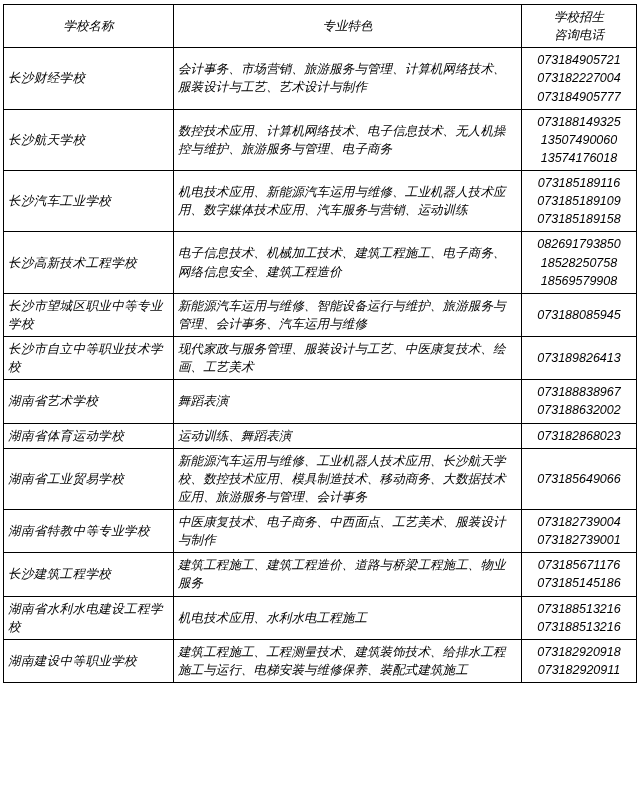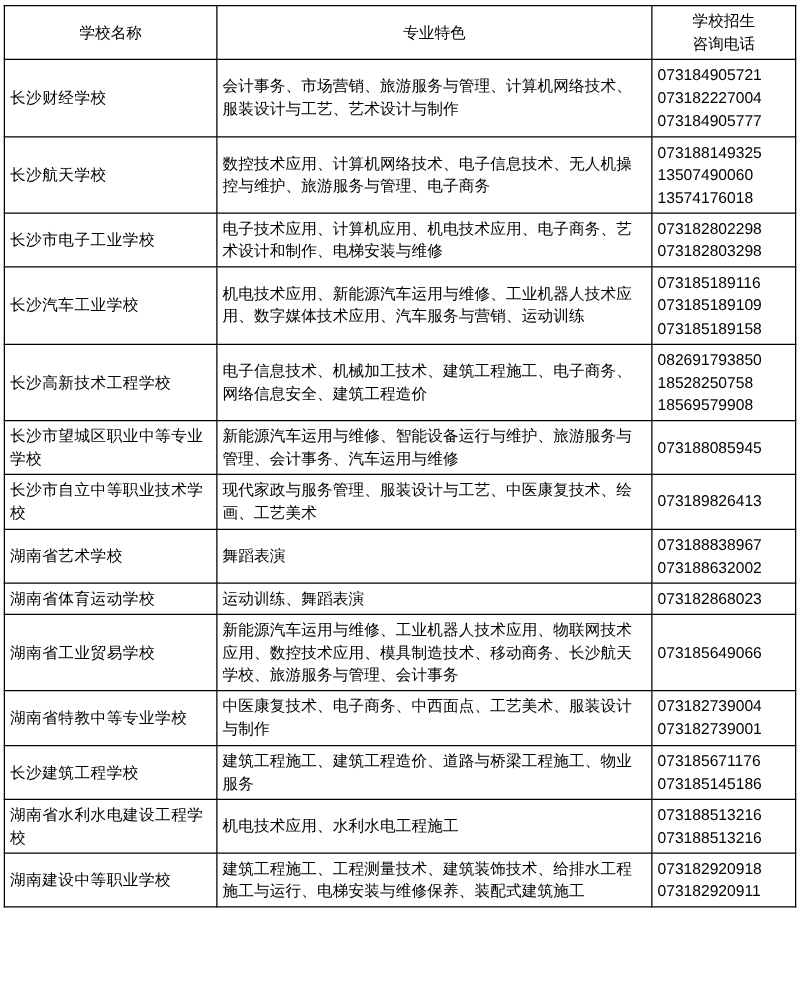--- a/index.html
+++ b/index.html
@@ -10,20 +10,21 @@
   body {
     width: 639px;
     height: 802px;
     font-family: "Liberation Sans", "DejaVu Sans", sans-serif;
     color: #000000;
   }
   .sheet {
     width: 602px;
     box-sizing: border-box;
     padding: 4px 3px 0 3px;
+    font-style: italic;
   }
   table.school-table {
     border-collapse: collapse;
     width: 633px;
     table-layout: fixed;
   }
   table.school-table td,
   table.school-table th {
     border: 1px solid #000000;
     vertical-align: middle;
@@ -44,20 +45,21 @@
   }
   td.name {
     text-align: left;
     letter-spacing: 0.4px;
   }
   td.major {
     text-align: left;
     letter-spacing: 0.1px;
   }
   td.phone {
+    text-align: center;
     font-size: 12px;
     line-height: 1.5;
   }
   .phone-line { display: block; white-space: nowrap; }
 </style>
 </head>
 <body>
 
 <div class="sheet">
   <table class="school-table">
@@ -86,28 +88,20 @@
             <span class="phone-line">073184905777</span>
           </td>
         </tr>
         <tr>
           <td class="name">长沙航天学校</td>
           <td class="major">数控技术应用、计算机网络技术、电子信息技术、无人机操控与维护、旅游服务与管理、电子商务</td>
           <td class="phone">
             <span class="phone-line">073188149325</span>
             <span class="phone-line">13507490060</span>
             <span class="phone-line">13574176018</span>
-          </td>
-        </tr>
-        <tr>
-          <td class="name">长沙市电子工业学校</td>
-          <td class="major">电子技术应用、计算机应用、机电技术应用、电子商务、艺术设计和制作、电梯安装与维修</td>
-          <td class="phone">
-            <span class="phone-line">073182802298</span>
-            <span class="phone-line">073182803298</span>
           </td>
         </tr>
         <tr>
           <td class="name">长沙汽车工业学校</td>
           <td class="major">机电技术应用、新能源汽车运用与维修、工业机器人技术应用、数字媒体技术应用、汽车服务与营销、运动训练</td>
           <td class="phone">
             <span class="phone-line">073185189116</span>
             <span class="phone-line">073185189109</span>
             <span class="phone-line">073185189158</span>
           </td>
@@ -145,21 +139,21 @@
         </tr>
         <tr>
           <td class="name">湖南省体育运动学校</td>
           <td class="major">运动训练、舞蹈表演</td>
           <td class="phone">
             <span class="phone-line">073182868023</span>
           </td>
         </tr>
         <tr>
           <td class="name">湖南省工业贸易学校</td>
-          <td class="major">新能源汽车运用与维修、工业机器人技术应用、物联网技术应用、数控技术应用、模具制造技术、移动商务、长沙航天学校、旅游服务与管理、会计事务</td>
+          <td class="major">新能源汽车运用与维修、工业机器人技术应用、长沙航天学校、数控技术应用、模具制造技术、移动商务、大数据技术应用、旅游服务与管理、会计事务</td>
           <td class="phone">
             <span class="phone-line">073185649066</span>
           </td>
         </tr>
         <tr>
           <td class="name">湖南省特教中等专业学校</td>
           <td class="major">中医康复技术、电子商务、中西面点、工艺美术、服装设计与制作</td>
           <td class="phone">
             <span class="phone-line">073182739004</span>
             <span class="phone-line">073182739001</span>

